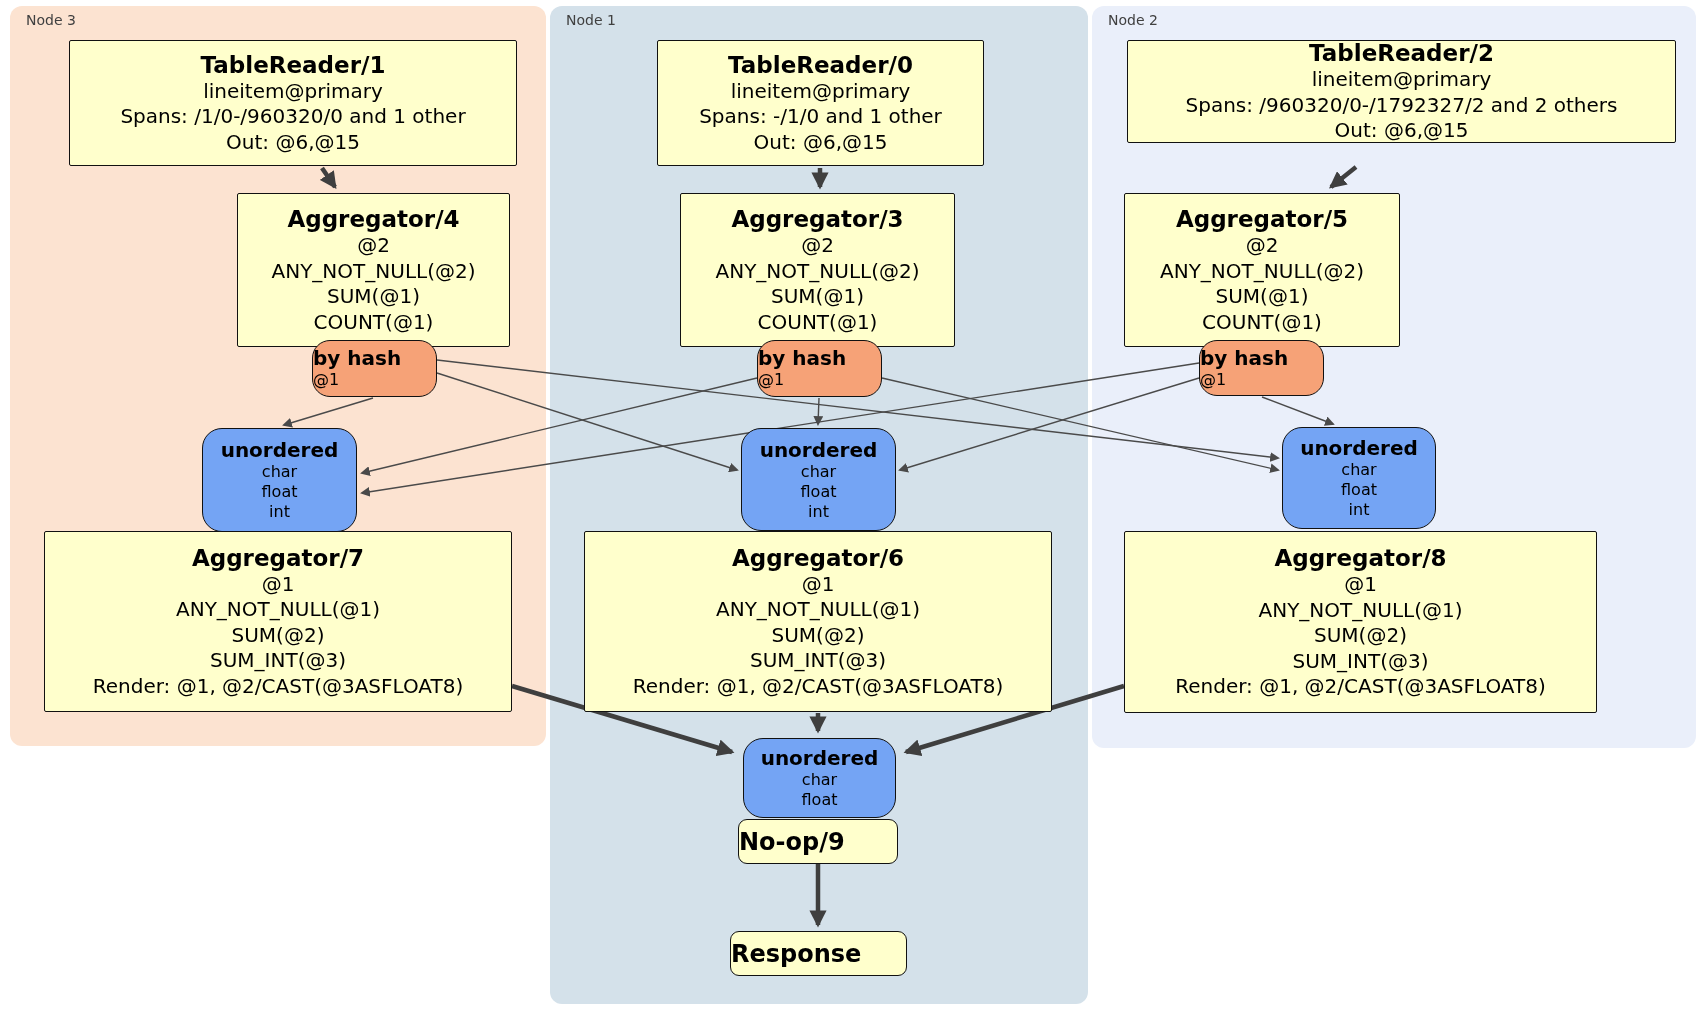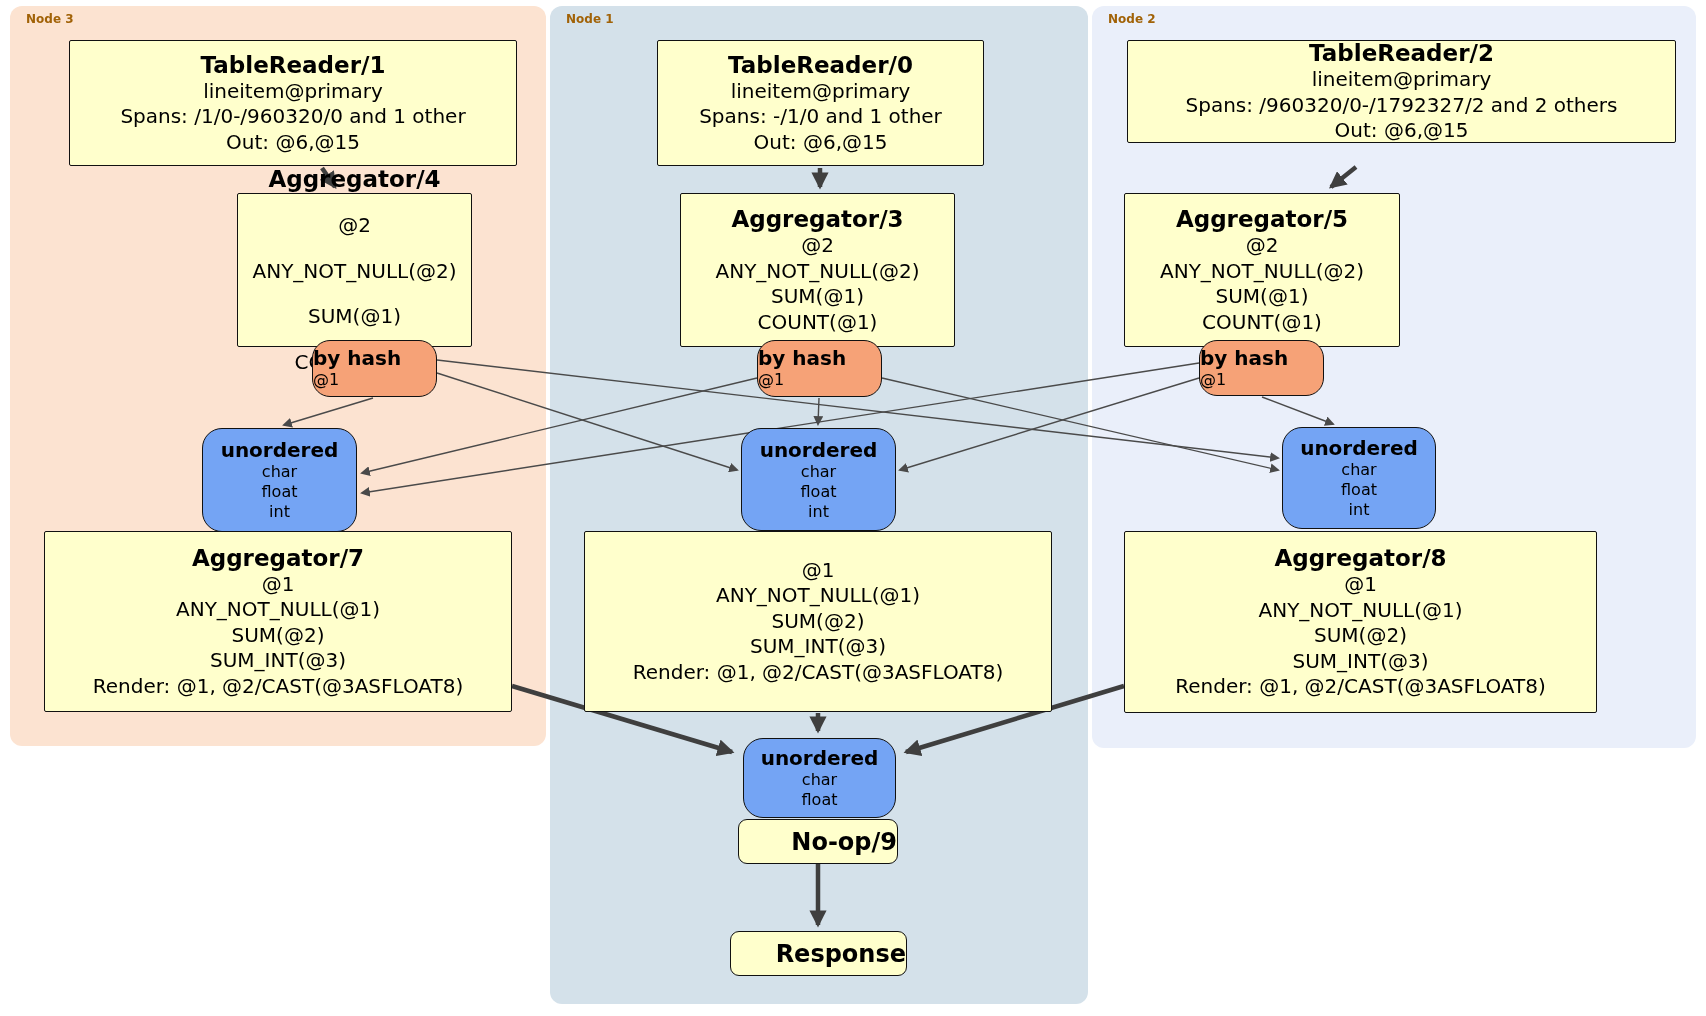--- a/index.html
+++ b/index.html
@@ -1,41 +1,41 @@
 <!DOCTYPE html>
 <html><head>
 <meta charset="utf-8">
 <style>
   html,body{margin:0;padding:0;background:#ffffff;}
   #canvas{
     position:relative;width:1706px;height:1016px;background:#ffffff;overflow:hidden;
     font-family:"DejaVu Sans","Liberation Sans",sans-serif;color:#000;
   }
   .nodebg{position:absolute;border-radius:12px;}
-  .nodelabel{position:absolute;font-size:12px;color:#a16207;font-weight:bold;}
+  .nodelabel{position:absolute;font-size:14px;color:#404040;}
   #edges{position:absolute;left:0;top:0;z-index:1;}
   .nodebg{z-index:0;}
   .box{position:absolute;z-index:2;box-sizing:border-box;background:#ffffcc;
        border:1.8px solid #111;border-radius:2px;display:flex;flex-direction:column;
        justify-content:center;text-align:center;}
   .box .title{font-size:23px;font-weight:bold;line-height:28px;}
   .box .ln{font-size:20px;line-height:25.5px;white-space:nowrap;}
   .router{position:absolute;z-index:3;box-sizing:border-box;border:1.8px solid #111;
           border-radius:18px;display:flex;flex-direction:column;justify-content:center;
           text-align:left;}
   .router .title{font-size:20px;font-weight:bold;line-height:23px;}
   .router .key{font-size:16px;line-height:20px;}
   .sync{position:absolute;z-index:3;box-sizing:border-box;border:1.8px solid #111;
         border-radius:20px;display:flex;flex-direction:column;justify-content:center;
         text-align:center;}
   .sync .title{font-size:20px;font-weight:bold;line-height:24px;}
   .sync .ln{font-size:16px;line-height:20px;}
   .minibox{position:absolute;z-index:2;box-sizing:border-box;background:#ffffcc;
            border:1.8px solid #111;border-radius:9px;display:flex;flex-direction:column;
-           justify-content:center;text-align:right;}
+           justify-content:center;text-align:left;}
   .minibox .title{font-size:24px;font-weight:bold;}
 </style>
 </head>
 <body>
 
 <div id="canvas">
 
   <div class="nodebg" style="left:10px;top:6px;width:536px;height:740px;background:#fce3d1;"></div>
   <div class="nodebg" style="left:550px;top:6px;width:538px;height:998px;background:#d4e1ea;"></div>
   <div class="nodebg" style="left:1092px;top:6px;width:604px;height:742px;background:#eaeffa;"></div>
@@ -77,21 +77,21 @@
     </g>
   </svg>
 
   <div class="box" style="left:69px;top:40px;width:448px;height:126px;">
     <div class="title">TableReader/1</div>
     <div class="ln">lineitem@primary</div>
     <div class="ln">Spans: /1/0-/960320/0 and 1 other</div>
     <div class="ln">Out: @6,@15</div>
   </div>
 
-  <div class="box" style="left:237px;top:193px;width:235px;height:154px;gap:20px;">
+  <div class="box" style="left:237px;top:193px;width:273px;height:154px;">
     <div class="title">Aggregator/4</div>
     <div class="ln">@2</div>
     <div class="ln">ANY_NOT_NULL(@2)</div>
     <div class="ln">SUM(@1)</div>
     <div class="ln">COUNT(@1)</div>
   </div>
 
   <div class="router" style="left:312px;top:340px;width:125px;height:57px;background:#f6a277;">
     <div class="title">by hash</div>
     <div class="key">@1</div>
@@ -134,20 +134,21 @@
   </div>
 
   <div class="sync" style="left:741px;top:428px;width:155px;height:103px;background:#74a4f4;">
     <div class="title">unordered</div>
     <div class="ln">char</div>
     <div class="ln">float</div>
     <div class="ln">int</div>
   </div>
 
   <div class="box" style="left:584px;top:531px;width:468px;height:181px;">
+    <div class="title">Aggregator/6</div>
     <div class="ln">@1</div>
     <div class="ln">ANY_NOT_NULL(@1)</div>
     <div class="ln">SUM(@2)</div>
     <div class="ln">SUM_INT(@3)</div>
     <div class="ln">Render: @1, @2/CAST(@3ASFLOAT8)</div>
   </div>
 
   <div class="box" style="left:1127px;top:40px;width:549px;height:103px;">
     <div class="title">TableReader/2</div>
     <div class="ln">lineitem@primary</div>

